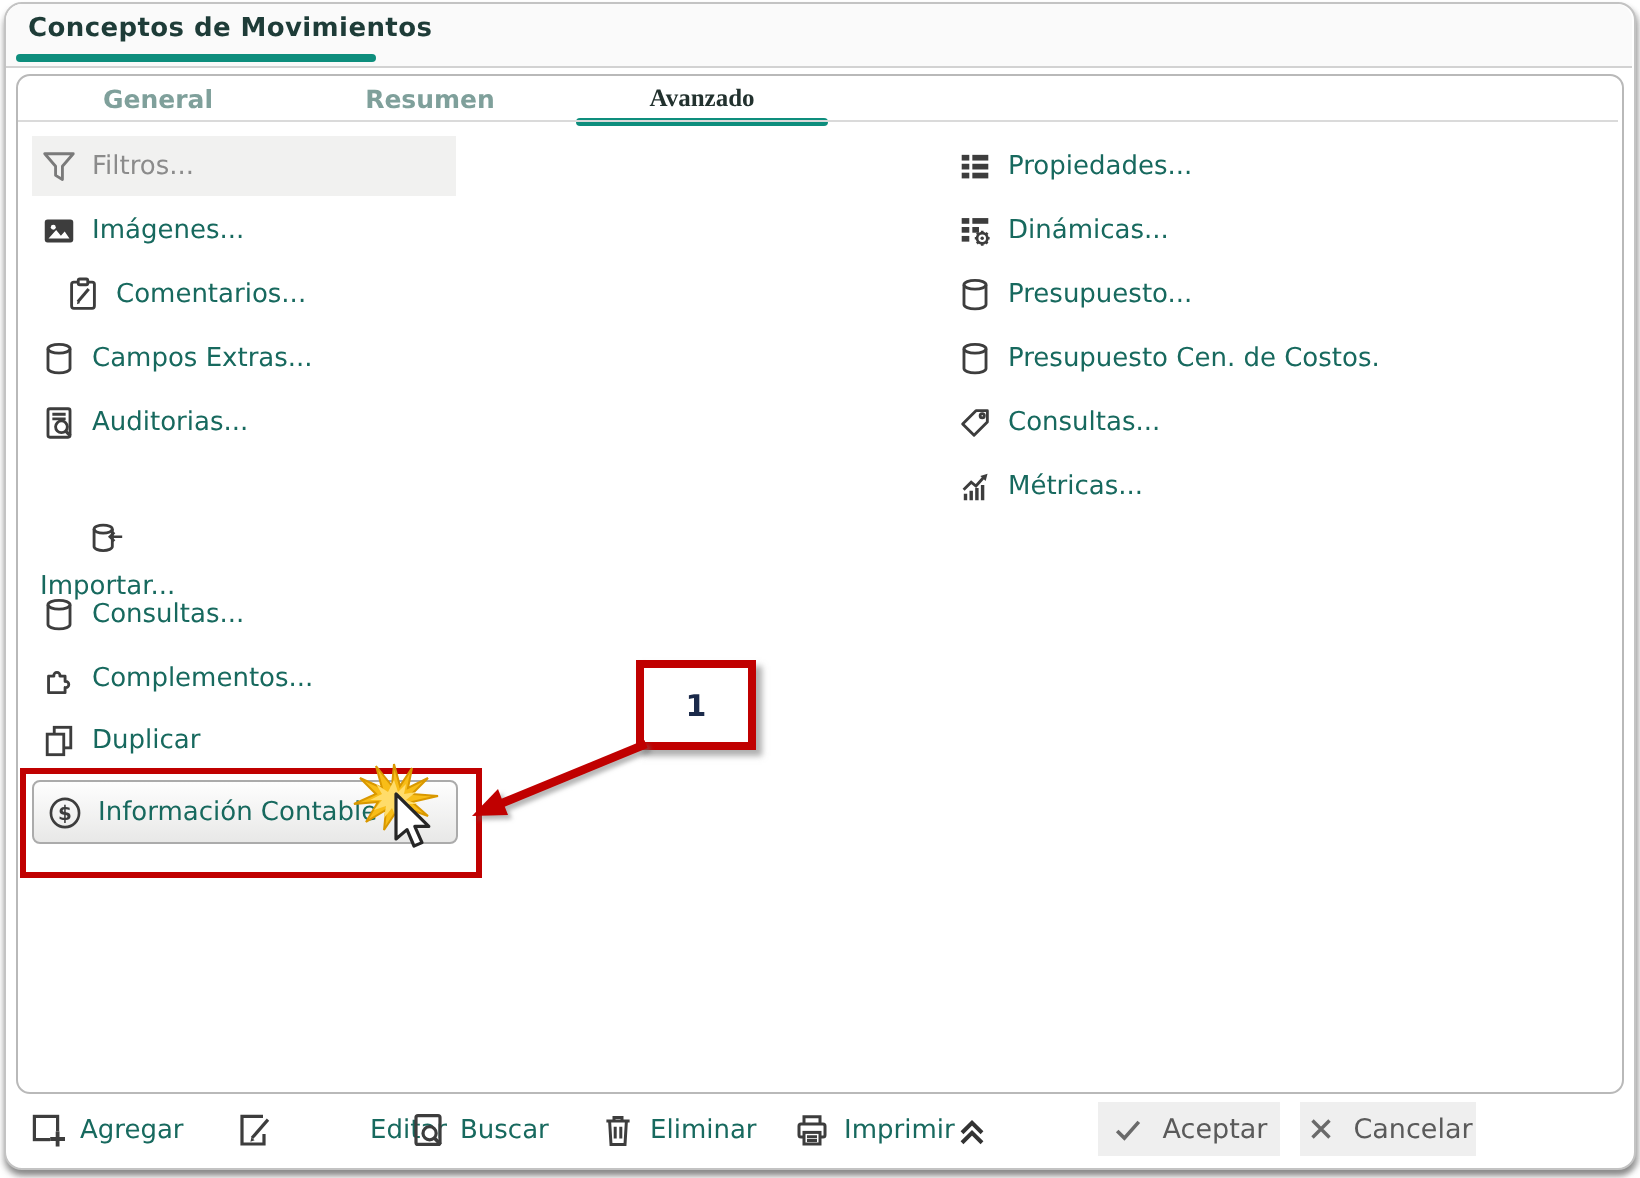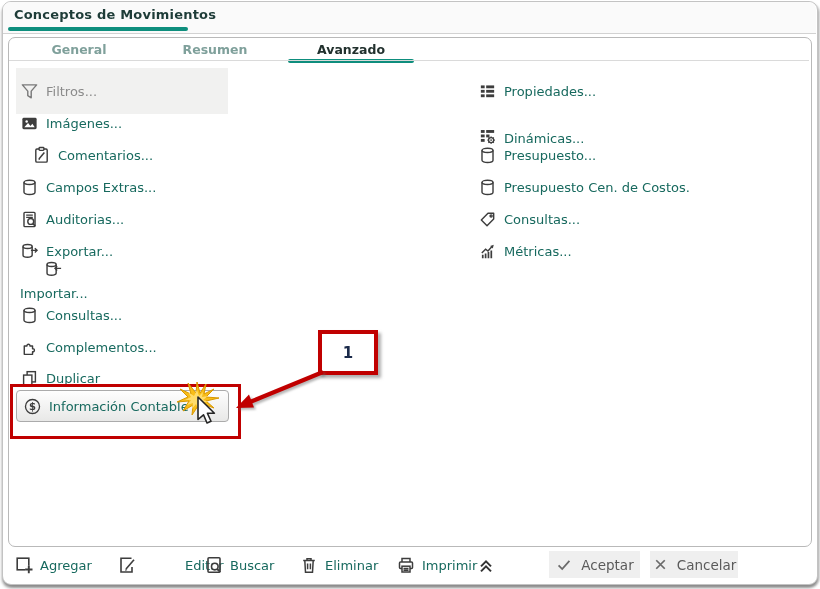--- a/index.html
+++ b/index.html
@@ -12,26 +12,26 @@
   .window-title{position:absolute;left:14px;top:7px;font-size:13px;font-weight:bold;color:#1e3c38;letter-spacing:.2px;}
   .title-underline{position:absolute;left:8px;top:27px;width:180px;height:4px;background:#0e8e7d;border-radius:2px;}
   .header-line{position:absolute;left:3px;top:33px;width:813px;height:1px;background:#d2d2d2;}
 
   
   .panel{position:absolute;left:8px;top:37px;width:802px;height:508px;background:#fff;border:1px solid #b9b9b9;border-radius:7px;}
 
   
   .tabs{position:absolute;left:11px;top:39px;height:22px;display:flex;}
   .tab{position:relative;width:136px;text-align:center;font-size:12.5px;font-weight:bold;line-height:21px;color:#7fa09b;cursor:default;}
-  .tab.active{color:#22312e;}
+  .tab.active{color:#22312e;font-family:Liberation Serif, serif;}
   .tab.active::after{content:"";position:absolute;left:5px;right:5px;bottom:-2px;height:4px;background:#0e8e7d;border-radius:2px;}
   .tabs-line{position:absolute;left:9px;top:60px;width:800px;height:1px;background:#dadada;}
 
   
-  .mrow{position:absolute;height:46px;display:flex;align-items:center;gap:7px;font-size:13px;color:#17695e;cursor:default;white-space:nowrap;}
+  .mrow{position:absolute;height:30px;display:flex;align-items:center;gap:7px;font-size:13px;color:#17695e;cursor:default;white-space:nowrap;}
   .mrow .ic{width:19px;height:19px;flex:0 0 19px;display:flex;align-items:center;justify-content:center;}
   .mrow.gray{color:#8b8b8b;background:#f1f1f0;padding-left:4px;}
 
   
   .redbox{position:absolute;left:10px;top:384px;width:225px;height:49px;border:3px solid #c00000;background:transparent;}
   .info-btn{position:absolute;left:3px;top:3px;width:205px;height:30px;display:flex;align-items:center;gap:7px;padding-left:6px;
     background:linear-gradient(#fefefe,#e8e8e7);border:1px solid #ababab;border-radius:4px;font-size:13px;color:#17695e;white-space:nowrap;}
 
   .fx{position:absolute;pointer-events:none;}
 
@@ -114,30 +114,20 @@
       <svg width="19" height="19" viewBox="0 0 20 20" fill="none" stroke="#3d3d3d" stroke-width="1.5">
           <rect x="4.2" y="2.5" width="11.6" height="15" rx="1"></rect>
           <path d="M6.5 5.4 h7 M6.5 7.8 h7"></path>
           <circle cx="11.3" cy="12" r="3.1" fill="#fff"></circle>
           <path d="M13.5 14.3 L16 16.8" stroke-width="1.7"></path>
         </svg>
     </span>
     <span>Auditorias...</span>
   </div>
 
-  <div class="mrow" style="left:20px;top:228px;">
-    <span class="ic">
-      <svg width="19" height="19" viewBox="0 0 20 20" fill="none" stroke="#3d3d3d" stroke-width="1.5">
-          <ellipse cx="8" cy="4.8" rx="4.8" ry="2.1"></ellipse>
-          <path d="M3.2 4.8 V14 a4.8 2.1 0 0 0 9.6 0 V4.8"></path>
-          <path d="M11.5 8.8 H18 M15.6 6.5 L18 8.8 L15.6 11.1" stroke-width="1.4"></path>
-        </svg>
-    </span>
-    <span>Exportar...</span>
-  </div>
 
   <div class="mrow" style="left:20px;top:260px;flex-direction:column;">
     <span class="ic">
       <svg width="19" height="19" viewBox="0 0 20 20" fill="none" stroke="#3d3d3d" stroke-width="1.5">
           <ellipse cx="8" cy="4.8" rx="4.8" ry="2.1"></ellipse>
           <path d="M3.2 4.8 V14 a4.8 2.1 0 0 0 9.6 0 V4.8"></path>
           <path d="M18 8.8 H11.5 M13.9 6.5 L11.5 8.8 L13.9 11.1" stroke-width="1.4"></path>
         </svg>
     </span>
     <span>Importar...</span>
@@ -209,21 +199,21 @@
           <rect x="8.6" y="3.6" width="8.4" height="3"></rect>
           <rect x="3" y="8.3" width="4" height="3"></rect>
           <rect x="8.6" y="8.3" width="8.4" height="3"></rect>
           <rect x="3" y="13" width="4" height="3"></rect>
           <rect x="8.6" y="13" width="8.4" height="3"></rect>
         </svg>
     </span>
     <span>Propiedades...</span>
   </div>
 
-  <div class="mrow" style="left:478px;top:100px;align-items:flex-end;">
+  <div class="mrow" style="left:478px;top:100px;">
     <span class="ic">
       <svg width="19" height="19" viewBox="0 0 20 20">
           <g fill="#3d3d3d">
             <rect x="3" y="3.2" width="4" height="3"></rect>
             <rect x="8.6" y="3.2" width="8.4" height="3"></rect>
             <rect x="3" y="7.9" width="4" height="3"></rect>
             <rect x="8.6" y="7.9" width="3.5" height="3"></rect>
             <rect x="3" y="12.6" width="4" height="3"></rect>
           </g>
           <g stroke="#3d3d3d" stroke-width="1.4" fill="none">

